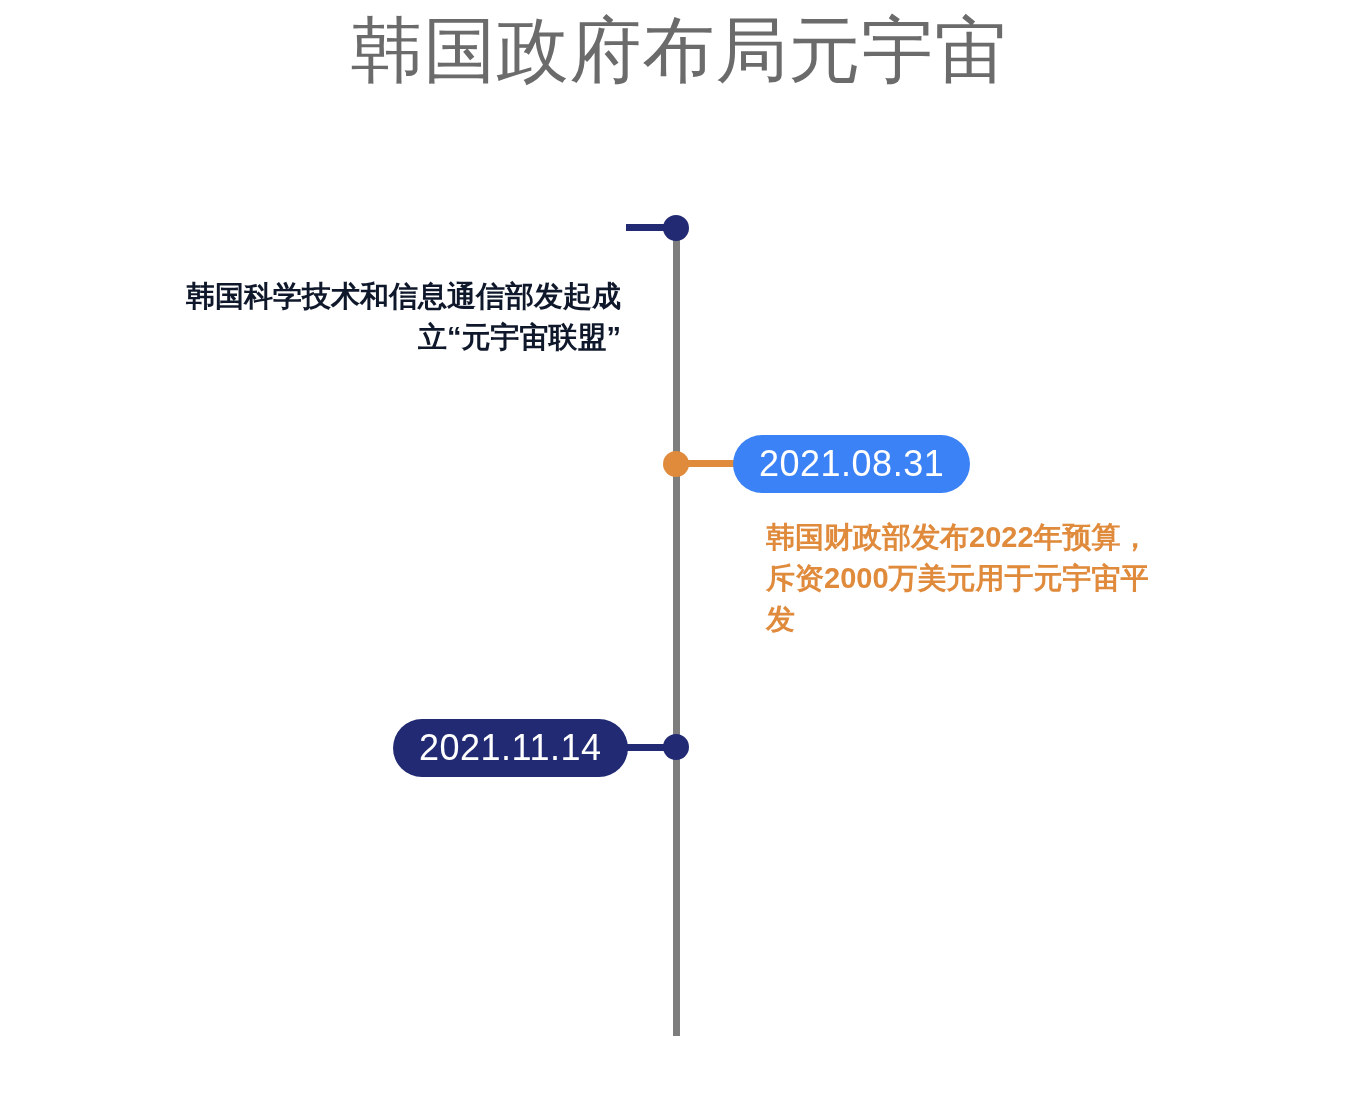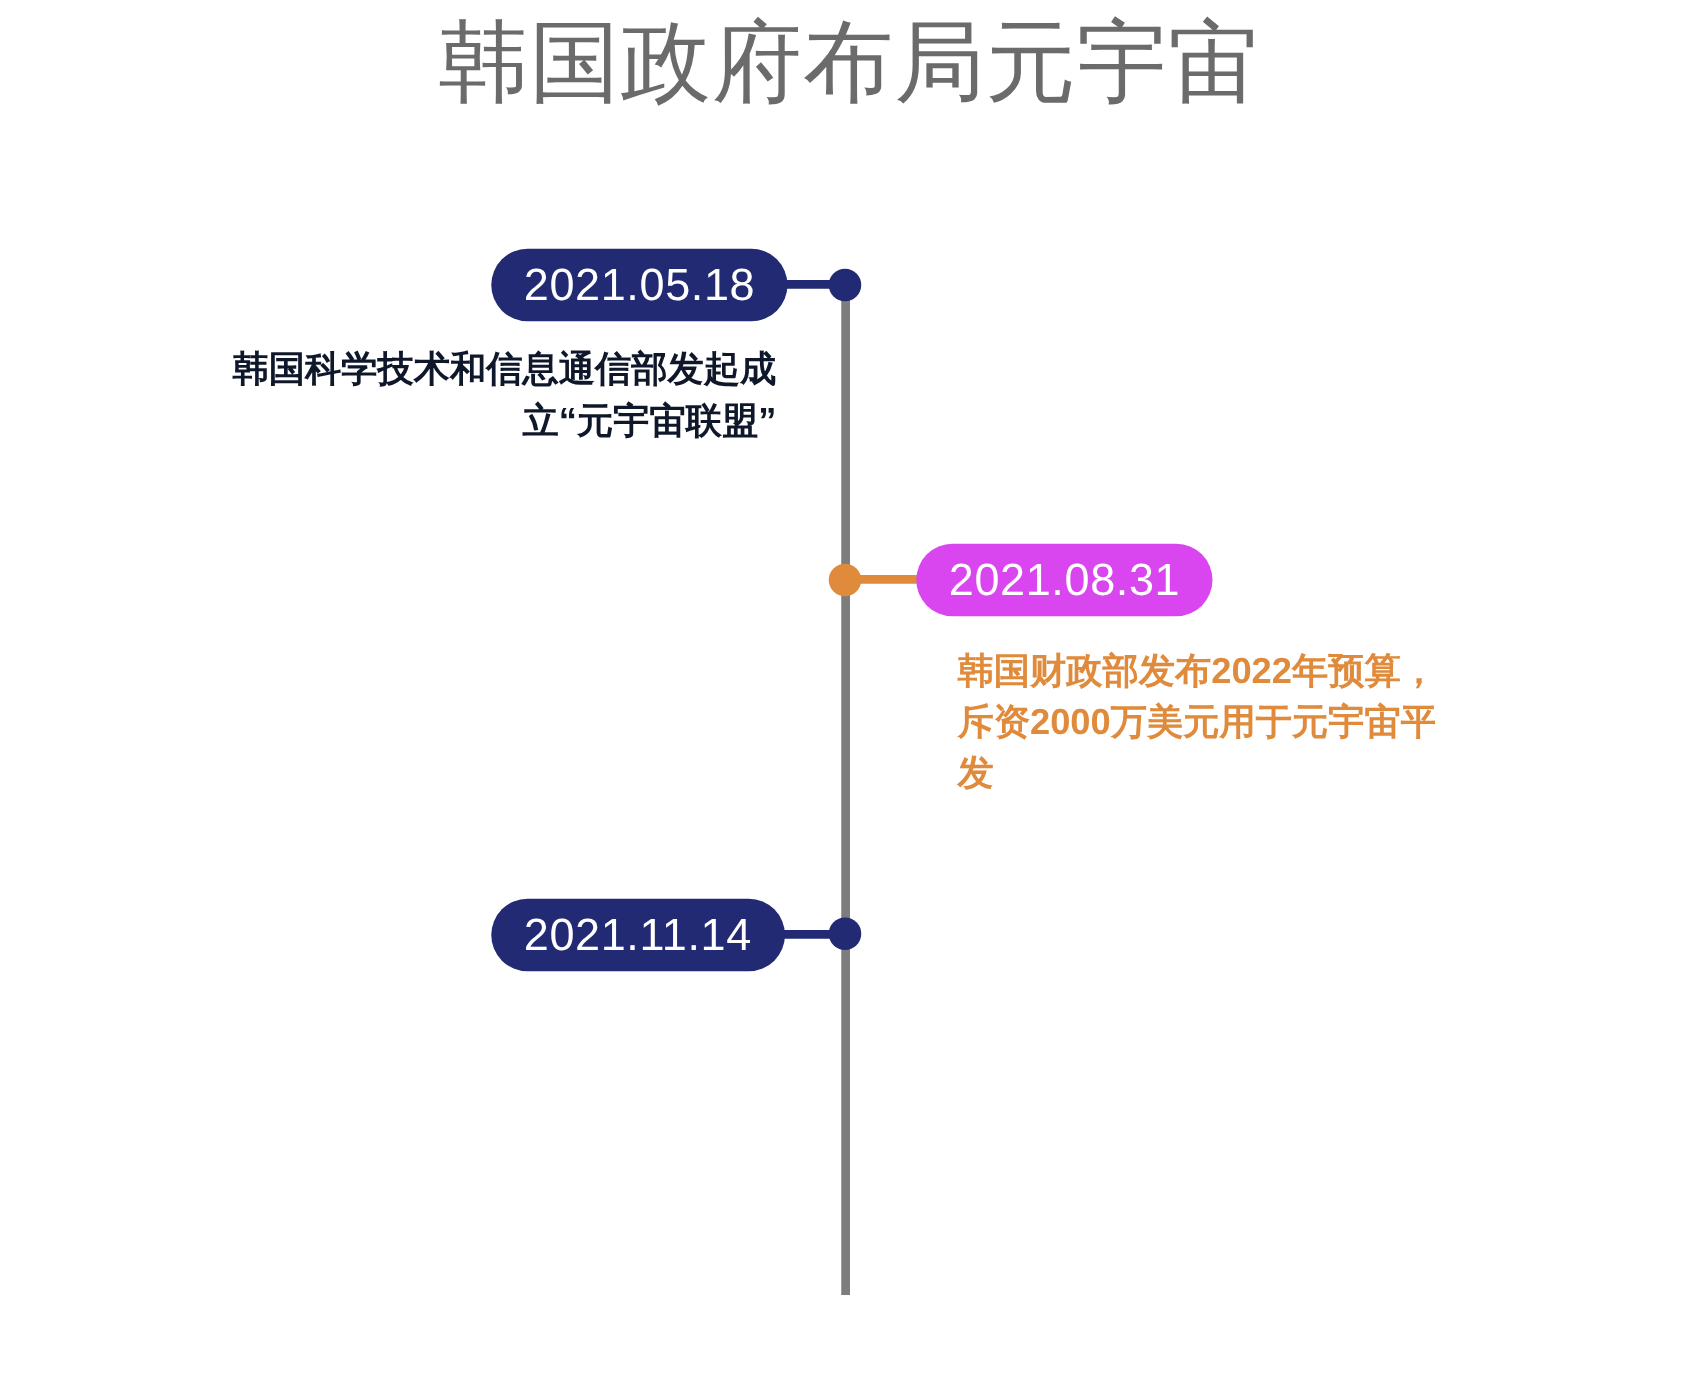--- a/index.html
+++ b/index.html
@@ -72,21 +72,21 @@
     justify-content: center;
     color: #ffffff;
     font-size: 36px;
     font-weight: 400;
     letter-spacing: 0.5px;
     white-space: nowrap;
     box-sizing: border-box;
     padding: 0 26px;
   }
   .date-pill.navy { background: #212a72; }
-  .date-pill.orange { background: #d946ef; }
+  .date-pill.orange { background: #3b82f6; }
 
   
   .desc {
     position: absolute;
     font-size: 29px;
     line-height: 1.42;
     font-weight: 700;
     white-space: pre-wrap;
   }
   .desc.navy {
@@ -118,21 +118,20 @@
 <body>
 
 <div class="canvas">
 
   <div class="page-title">韩国政府布局元宇宙</div>
 
   <div class="spine"></div>
 
   <div class="connector navy" id="event-0-conn"></div>
   <div class="node-dot navy" id="event-0-dot"></div>
-  <div class="date-pill navy" id="event-0-pill">2021.05.18</div>
   <div class="desc navy" id="event-0-desc">韩国科学技术和信息通信部发起成
 立“元宇宙联盟”</div>
 
   <div class="node-dot orange" id="event-1-dot"></div>
   <div class="connector orange" id="event-1-conn"></div>
   <div class="date-pill orange" id="event-1-pill">2021.08.31</div>
   <div class="desc orange" id="event-1-desc">韩国财政部发布2022年预算，计划
 斥资2000万美元用于元宇宙平台开
 发</div>
 

